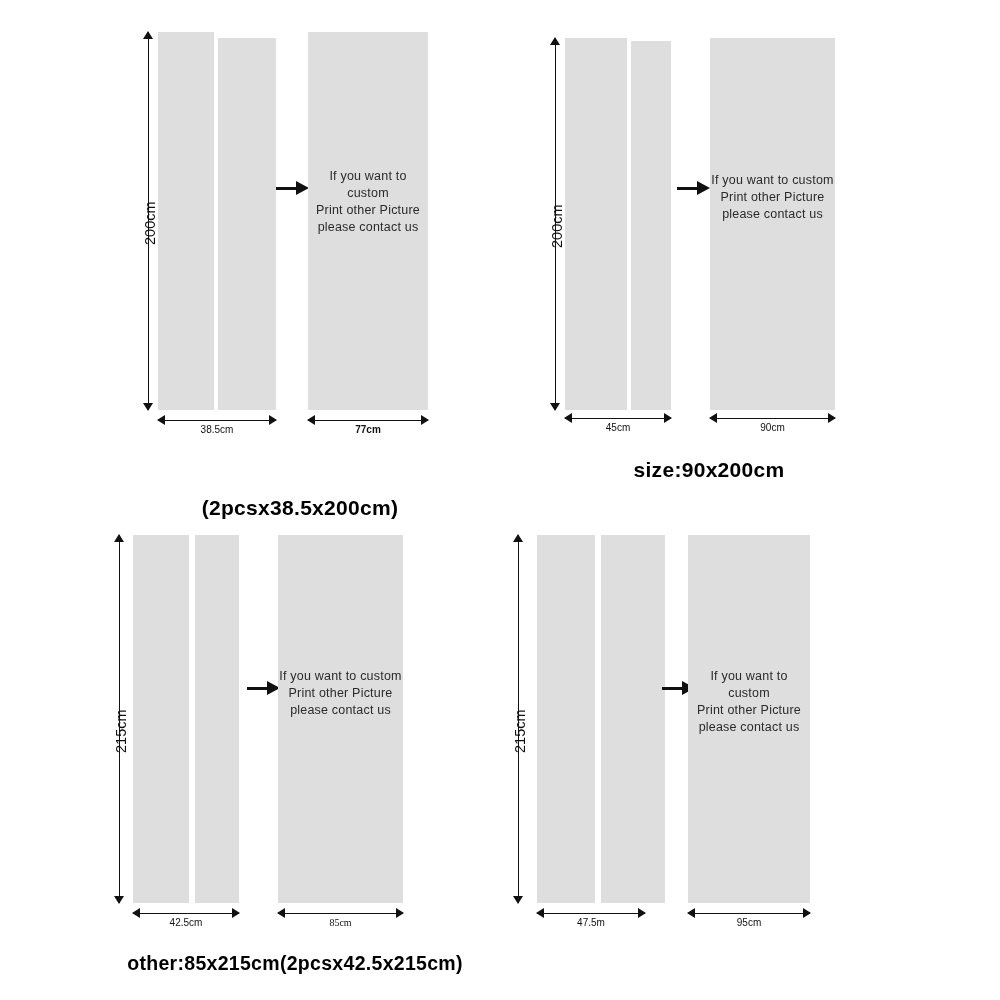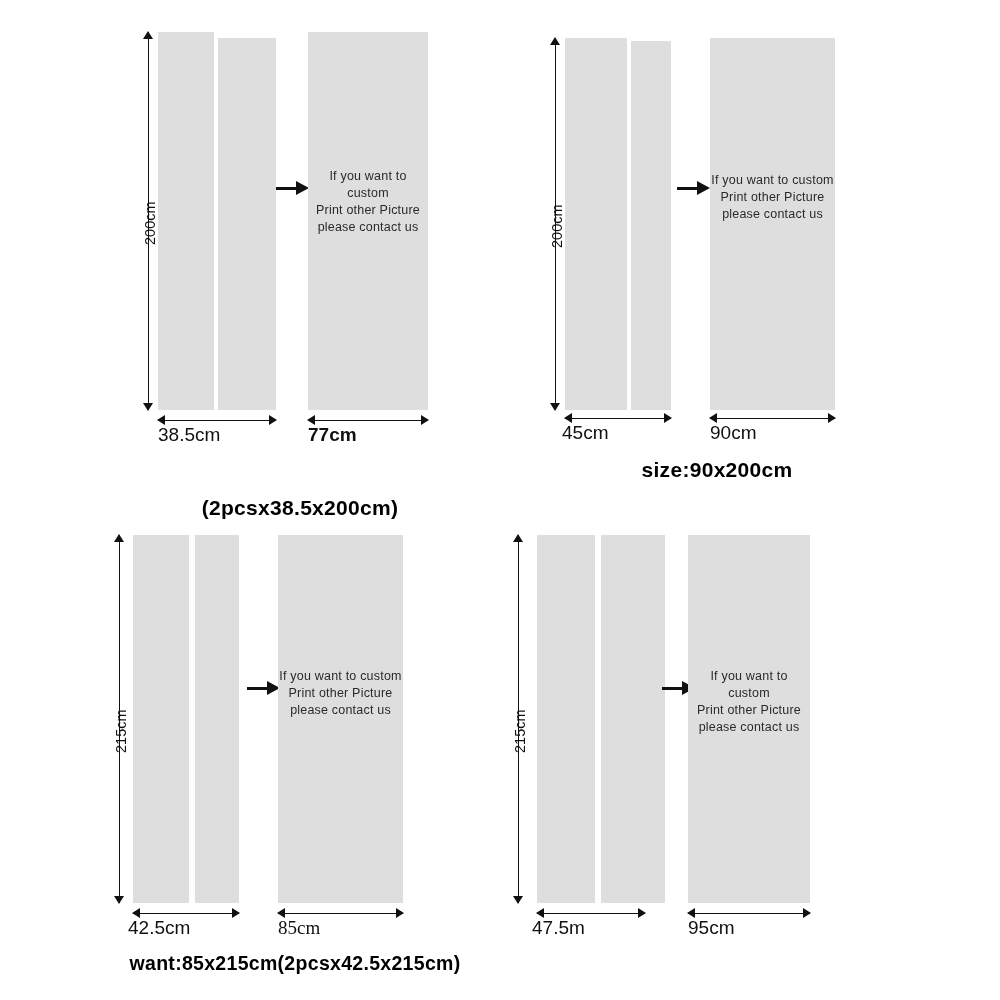--- a/index.html
+++ b/index.html
@@ -115,23 +115,23 @@
   .hdim::before {
     left: -1px;
     border-right: 8px solid #111;
   }
   .hdim::after {
     right: -1px;
     border-left: 8px solid #111;
   }
   .hlabel {
     position: absolute;
-    font-size: 19px;
+    font-size: 10px;
     color: #111;
-    text-align: left;
+    text-align: center;
     white-space: nowrap;
   }
   .caption {
     position: absolute;
     width: 100%;
     text-align: center;
     font-weight: bold;
     font-size: 21px;
     color: #000;
     letter-spacing: 0.3px;
@@ -193,21 +193,21 @@
       <span>Print other Picture</span><br>
       <span>please contact us</span>
     </div>
 
     <div class="hdim" style="left:60px; top:408px; width:106px;"></div>
     <div class="hlabel" style="left:57px; top:412px; width:112px;">45cm</div>
 
     <div class="hdim" style="left:205px; top:408px; width:125px;"></div>
     <div class="hlabel" style="left:205px; top:412px; width:125px;">90cm</div>
 
-    <div class="caption" style="left:12px; top:448px;">size:90x200cm</div>
+    <div class="caption" style="left:4px; top:448px;">size:90x200cm</div>
   </div>
 
   <div class="panel" id="q2">
 
     <div class="vdim" style="left:24px; top:20px; height:368px;"></div>
     <div class="vlabel" style="left:18px; top:238px;">215cm</div>
 
     <div class="slab" style="left:38px; top:20px; width:56px; height:368px;"></div>
     <div class="slab" style="left:100px; top:20px; width:44px; height:368px;"></div>
 
@@ -222,21 +222,21 @@
       <span>Print other Picture</span><br>
       <span>please contact us</span>
     </div>
 
     <div class="hdim" style="left:38px; top:398px; width:106px;"></div>
     <div class="hlabel" style="left:33px; top:402px; width:116px;">42.5cm</div>
 
     <div class="hdim" style="left:183px; top:398px; width:125px;"></div>
     <div class="hlabel" style="left:183px; top:402px; width:125px;font-family:Liberation Serif, serif;">85cm</div>
 
-    <div class="caption small" style="left:0; top:437px;">want:85x215cm(2pcsx42.5x215cm)</div>
+    <div class="caption small" style="left:0; top:437px;">other:85x215cm(2pcsx42.5x215cm)</div>
   </div>
 
   <div class="panel" id="q3">
 
     <div class="vdim" style="left:23px; top:20px; height:368px;"></div>
     <div class="vlabel" style="left:17px; top:238px;">215cm</div>
 
     <div class="slab" style="left:42px; top:20px; width:58px; height:368px;"></div>
     <div class="slab" style="left:106px; top:20px; width:64px; height:368px;"></div>
 

